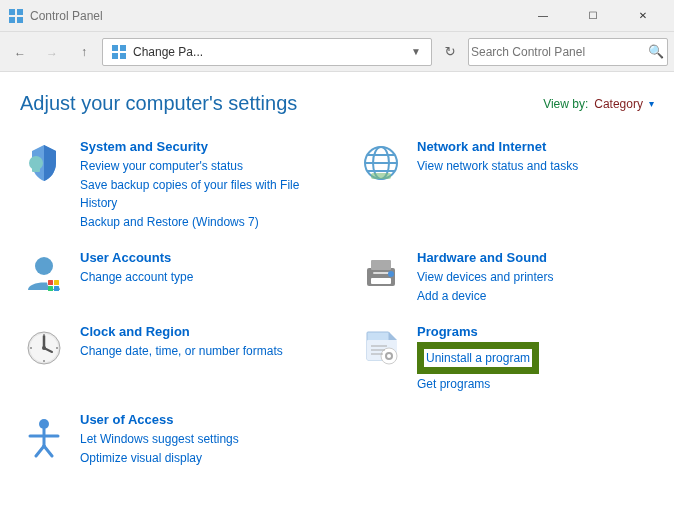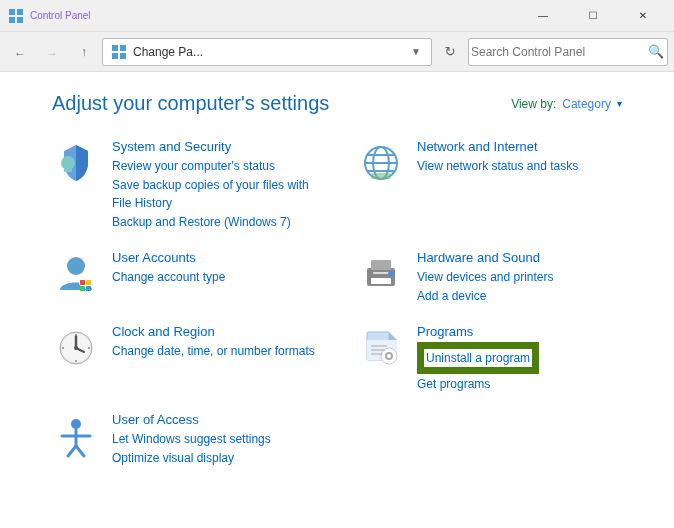--- a/index.html
+++ b/index.html
@@ -22,22 +22,22 @@
       padding: 0 8px;
       border-bottom: 1px solid #ddd;
       user-select: none;
     }
     .title-bar-icon {
       width: 16px;
       height: 16px;
       margin-right: 6px;
     }
     .title-bar-text {
-      font-size: 10px;
-      color: #8b5cf6;
+      font-size: 12px;
+      color: #737373;
       flex: 1;
     }
     .title-bar-controls {
       display: flex;
       gap: 4px;
     }
     .title-bar-btn {
       width: 46px;
       height: 32px;
       display: flex;
@@ -133,21 +133,21 @@
       background: transparent;
       width: 100%;
     }
     .search-icon-btn {
       color: #666;
       font-size: 13px;
     }
 
     
     .main-content {
-      padding: 20px 52px;
+      padding: 20px 20px;
       background: #fff;
     }
 
     
     .page-header {
       display: flex;
       align-items: center;
       justify-content: space-between;
       margin-bottom: 24px;
     }
@@ -158,21 +158,21 @@
     }
     .view-by {
       display: flex;
       align-items: center;
       gap: 6px;
       font-size: 12px;
       color: #444;
     }
     .view-by-label { color: #15803d; }
     .view-by-value {
-      color: #3b82f6;
+      color: #7f1d1d;
       cursor: pointer;
     }
     .view-by-chevron {
       color: #0066cc;
       font-size: 10px;
     }
 
     
     .control-grid {
       display: grid;
@@ -193,21 +193,21 @@
       display: flex;
       align-items: center;
       justify-content: center;
     }
 
     .control-info { flex: 1; }
 
     .control-title {
       font-size: 13px;
       color: #0066cc;
-      font-weight: 400;
+      font-weight: 700;
       cursor: pointer;
       margin-bottom: 3px;
     }
 
     .control-link {
       font-size: 12px;
       color: #0066cc;
       cursor: pointer;
       display: block;
       margin-bottom: 1px;

